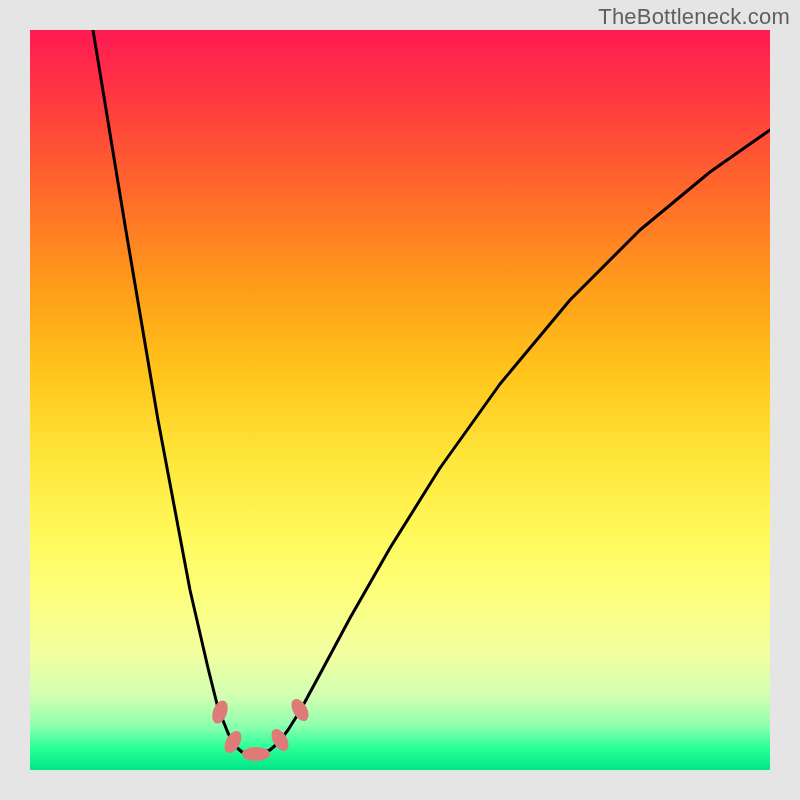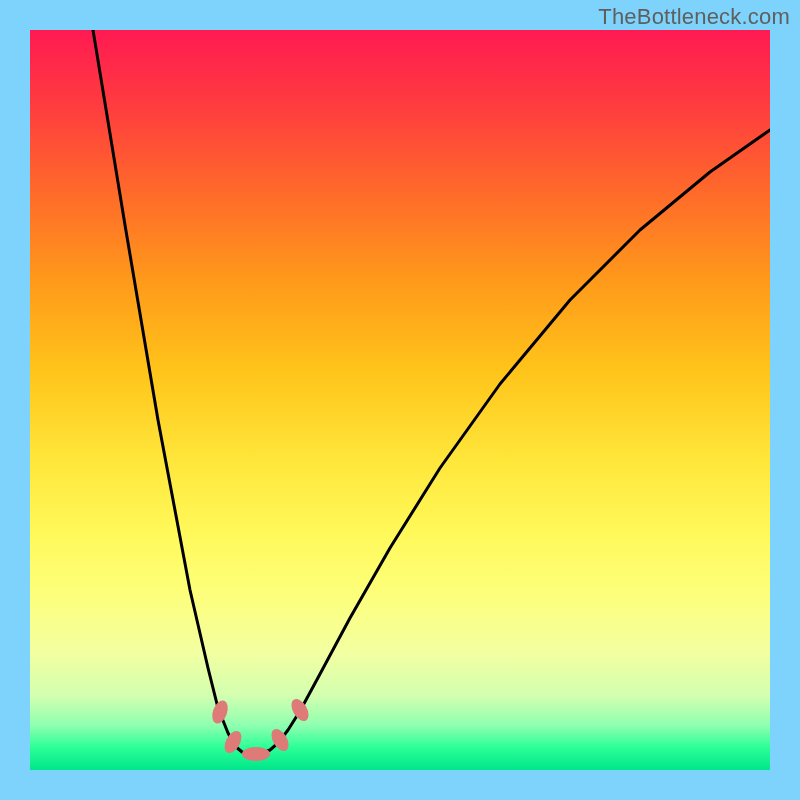--- a/index.html
+++ b/index.html
@@ -10,21 +10,21 @@
     height: 800px;
     position: relative;
     font-family: Arial, sans-serif;
   }
   .outer {
     position: absolute;
     top: 0;
     left: 0;
     width: 800px;
     height: 800px;
-    background: #7dd3fc;
+    background: #e5e5e5;
   }
   .watermark {
     position: absolute;
     top: 4px;
     right: 10px;
     color: #5f5f5f;
     font-size: 22px;
     font-weight: 500;
     z-index: 10;
     letter-spacing: 0.2px;

